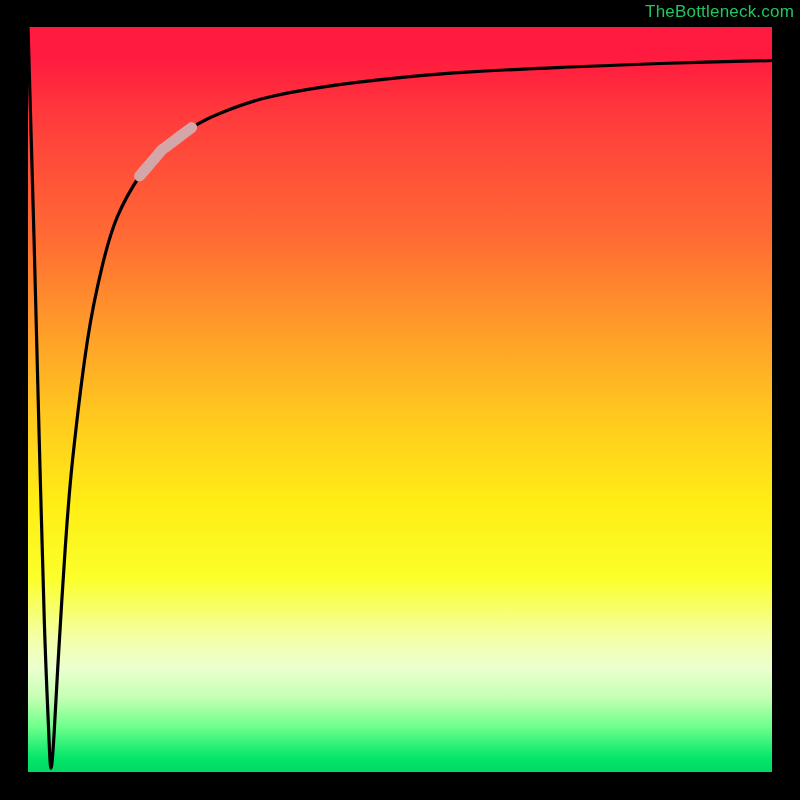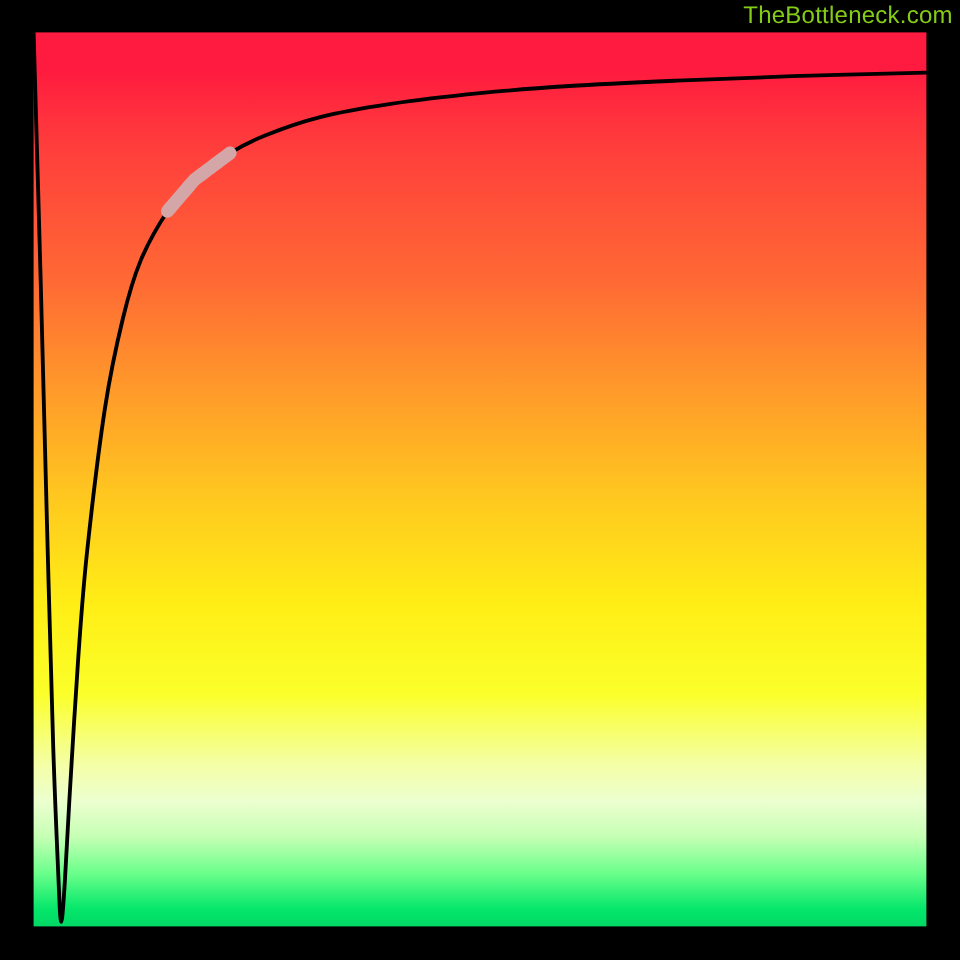--- a/index.html
+++ b/index.html
@@ -39,23 +39,23 @@
       #c5ffb4 90%,
       #6cff8b 94%,
       #06e76b 98%,
       #00d864 100%
     );
   }
   .watermark {
     position: absolute;
     top: 2px;
     right: 6px;
-    font-size: 20px;
+    font-size: 17px;
     font-weight: 500;
-    color: #84cc16;
+    color: #22c55e;
     letter-spacing: 0.2px;
   }
   svg.curve {
     position: absolute;
     left: 28px;
     top: 27px;
     width: 744px;
     height: 745px;
     overflow: visible;
   }

